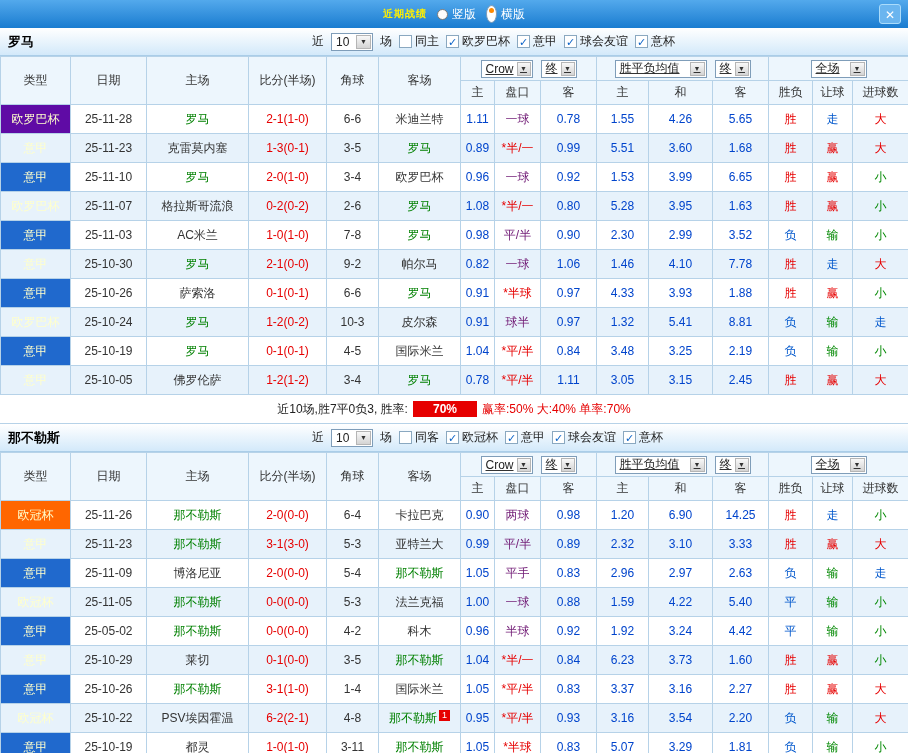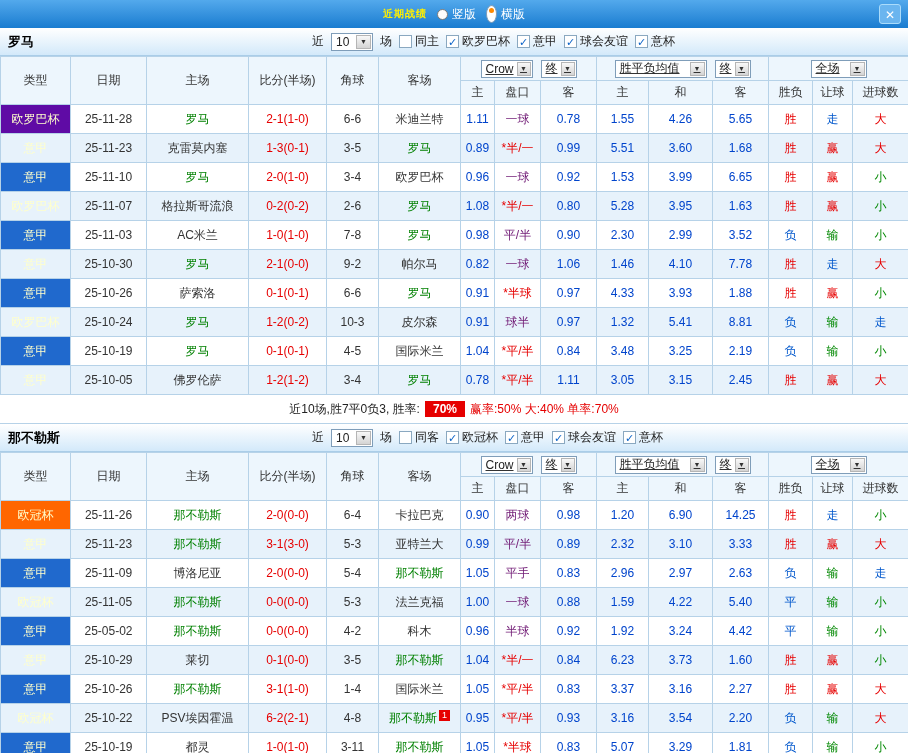--- a/index.html
+++ b/index.html
@@ -58,21 +58,21 @@
   .c-red{color:var(--result-red);}
   .c-blue{color:var(--result-blue);}
   .c-green{color:var(--result-green);}
   .rc{display:inline-block;vertical-align:top;margin-left:2px;background:#e60000;color:#fff;
       font-size:9px;line-height:11px;width:11px;height:11px;text-align:center;}
 
   
   .summary{height:29px;border-bottom:1px solid #b6d2e8;display:flex;align-items:center;
            justify-content:center;gap:5px;font-size:12px;color:#222;background:#fff;
            box-sizing:border-box;}
-  .badge{background:#e60000;color:#fff;font-weight:bold;padding:1px 8px;}
+  .badge{background:#e60000;color:#fff;font-weight:bold;padding:1px 20px;}
   .stats{color:#e60000;}
 </style>
 </head>
 <body>
 
 <div class="app">
   <div class="titlebar">
     <div class="tb-center">
       <span class="title">近期战绩</span>
       <span class="radio">

